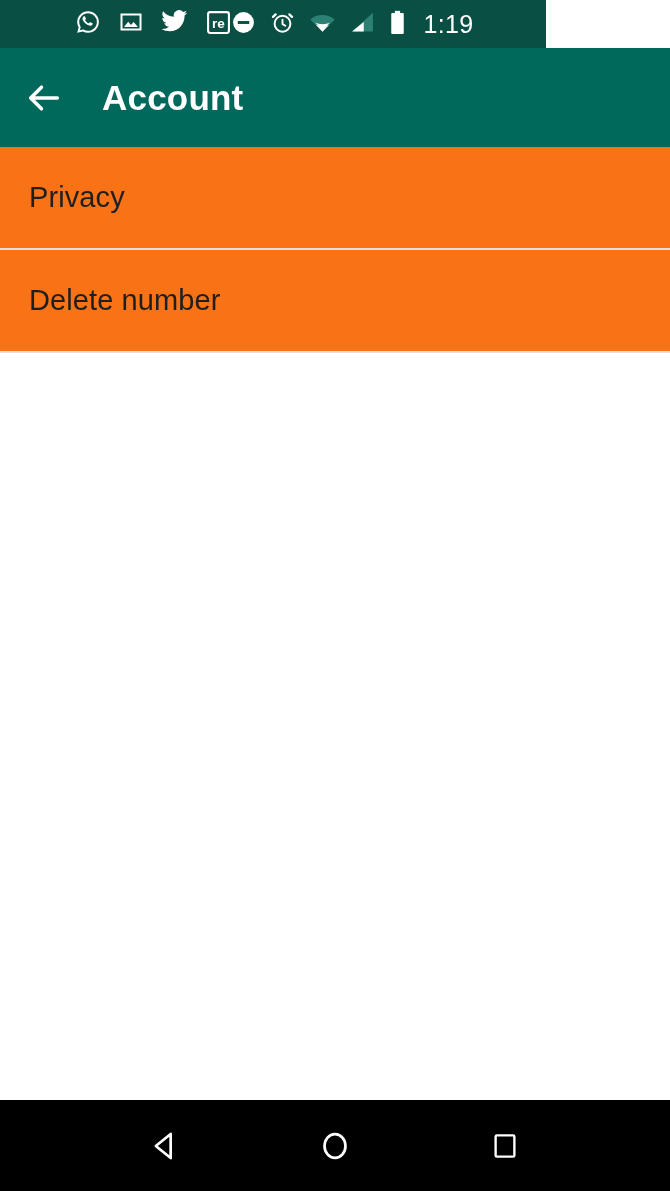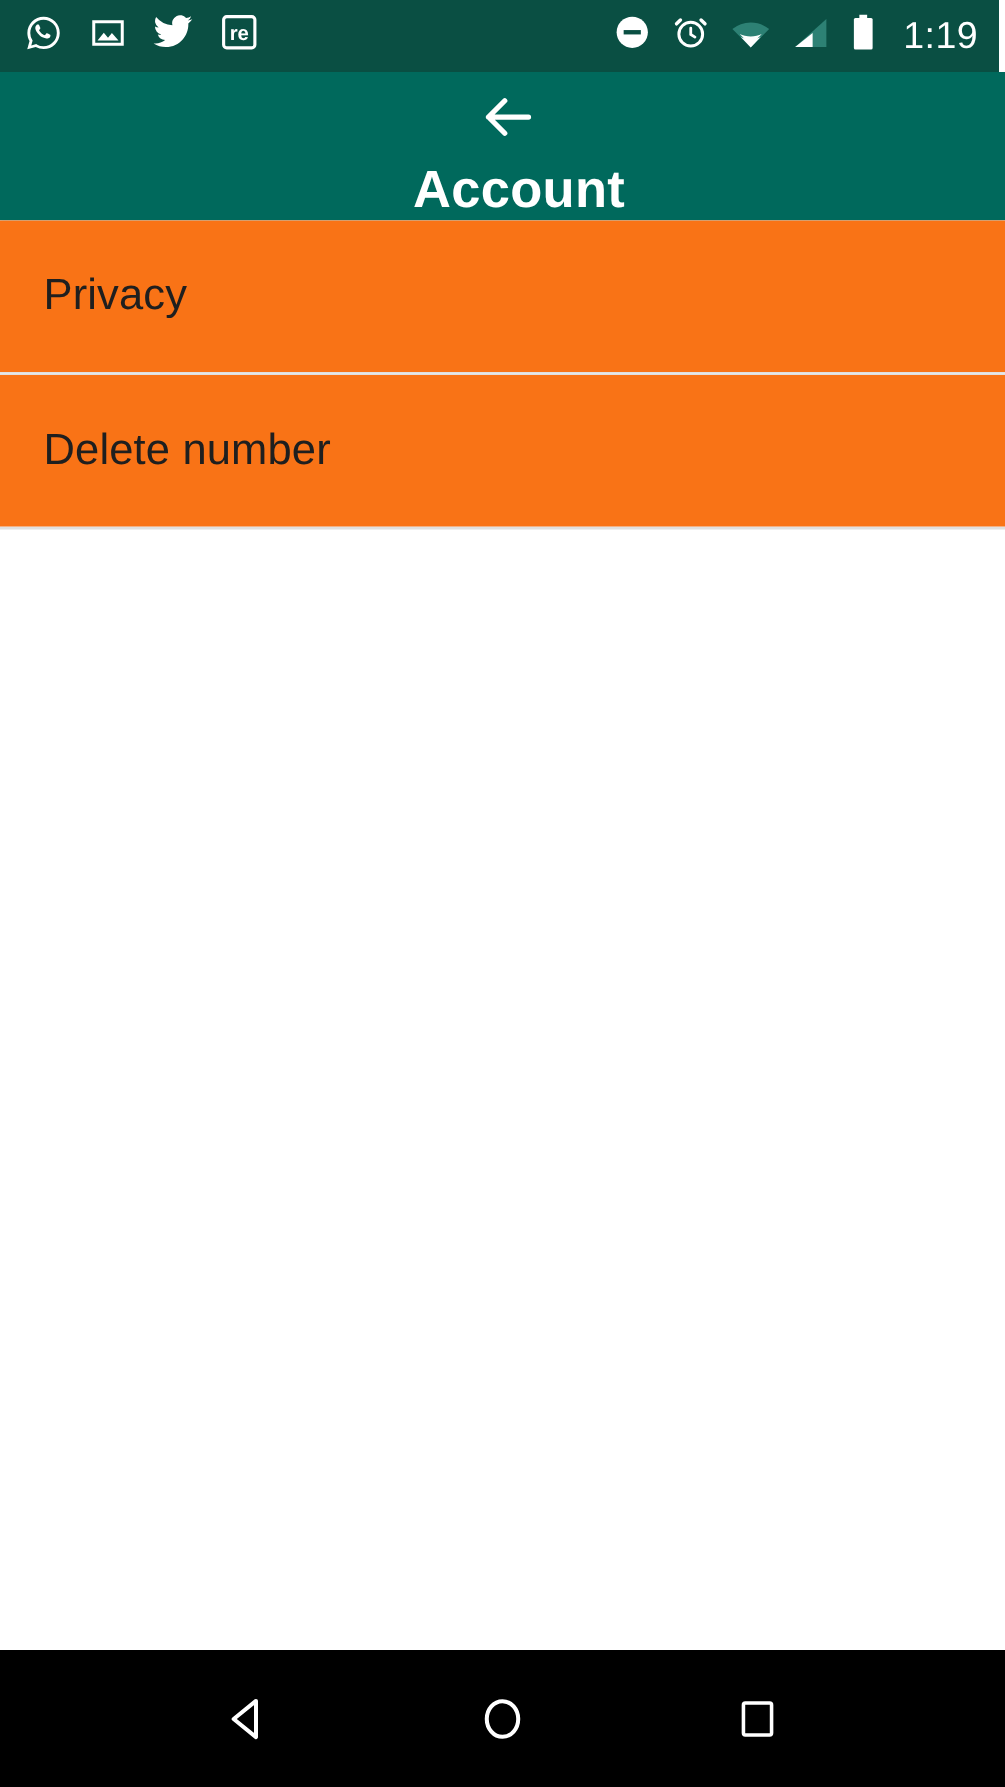--- a/index.html
+++ b/index.html
@@ -6,40 +6,39 @@
   html, body {
     width:670px; height:1191px;
     background:#ffffff;
     font-family:"Liberation Sans", sans-serif;
     overflow:hidden;
   }
   #screen { position:relative; width:670px; height:1191px; background:#fff; }
 
   
   .status-bar{
-    position:absolute; top:0; left:0; width:666px; height:48px;
+    position:absolute; top:0; left:0; width:546px; height:48px;
     background:#0a4f43;
-    display:flex; align-items:center; justify-content:space-between;
+    display:flex; align-items:center; justify-content:center;
     padding:0 14px 0 16px;
   }
   .status-left{ display:flex; align-items:center; gap:18px; }
   .status-right{ display:flex; align-items:center; gap:14px; }
   .sicon{ display:block; }
   .status-time{
     color:#ffffff; font-size:25px; font-weight:400;
     letter-spacing:0.3px; margin-left:4px; line-height:1;
   }
 
   
   .app-bar{
     position:absolute; top:48px; left:0; width:670px; height:99px;
     background:#00695c;
     display:flex; align-items:center;
     box-shadow:0 2px 3px rgba(0,0,0,0.22);
-    flex-direction:column;
   }
   .back-btn{
     width:72px; height:99px;
     display:flex; align-items:center; justify-content:center;
     margin-left:8px; cursor:pointer;
   }
   .app-title{
     color:#ffffff; font-size:35px; font-weight:bold;
     letter-spacing:0.2px; margin-left:22px;
   }

